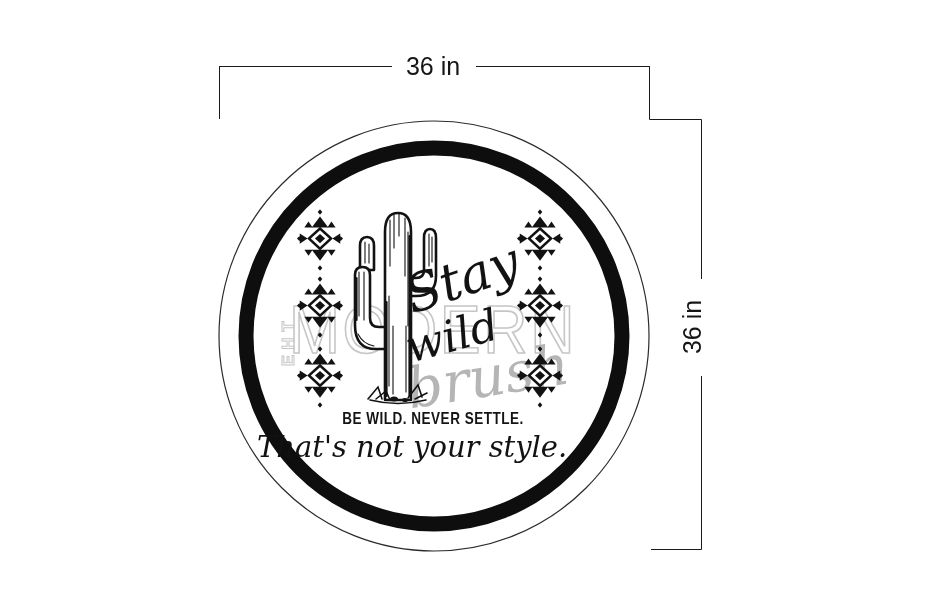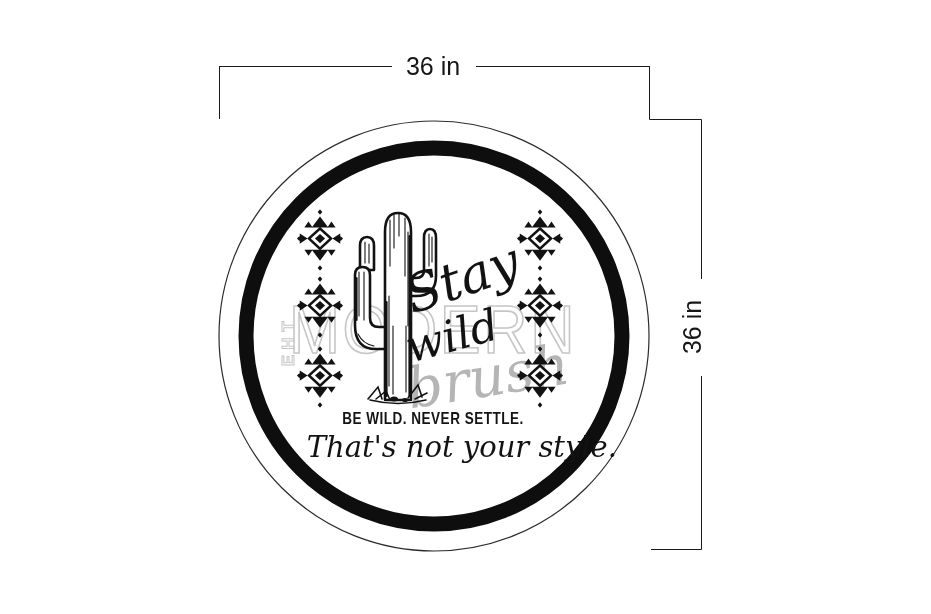--- a/index.html
+++ b/index.html
@@ -37,21 +37,21 @@
   .script{font-family:"DejaVu Serif",serif;font-style:italic;color:#121212;white-space:nowrap;}
   .stay{position:absolute;left:362px;top:252px;width:200px;text-align:center;
         font-size:52px;line-height:1;transform:rotate(-19deg);}
   .wild{position:absolute;left:352px;top:314px;width:200px;text-align:center;
         font-size:44px;line-height:1;transform:rotate(-15deg);}
   .tag1{
     position:absolute;left:283px;top:409px;width:300px;text-align:center;
     font-size:16.5px;font-weight:bold;letter-spacing:0.6px;color:#141414;
     transform:scaleX(0.82);white-space:nowrap;
   }
-  .tag2{position:absolute;left:257px;top:430px;width:360px;text-align:right;
+  .tag2{position:absolute;left:257px;top:430px;width:360px;text-align:left;
         font-size:29px;line-height:1.2;}
   
   .aztec{position:absolute;width:46px;height:62px;}
   .az-l1{left:297px;top:209px;} .az-l2{left:297px;top:276px;} .az-l3{left:297px;top:346px;}
   .az-r1{left:517px;top:209px;} .az-r2{left:517px;top:276px;} .az-r3{left:517px;top:346px;}
   .cactus{position:absolute;left:348px;top:206px;width:92px;height:200px;}
 </style>
 </head>
 <body>
 

